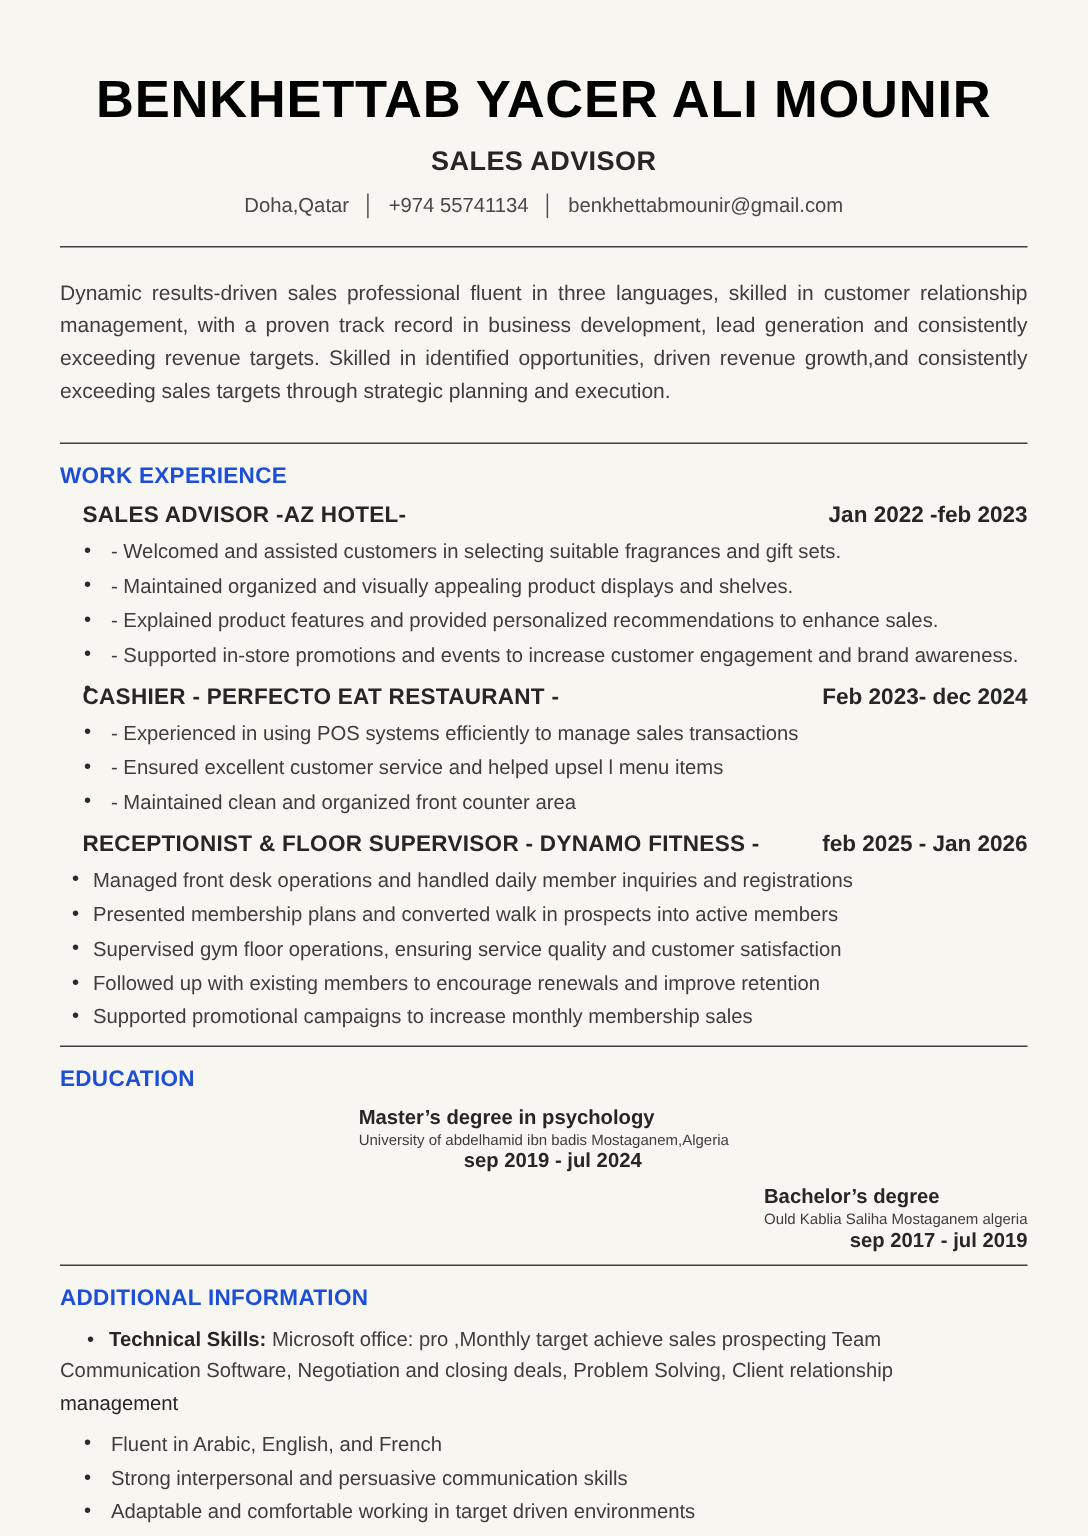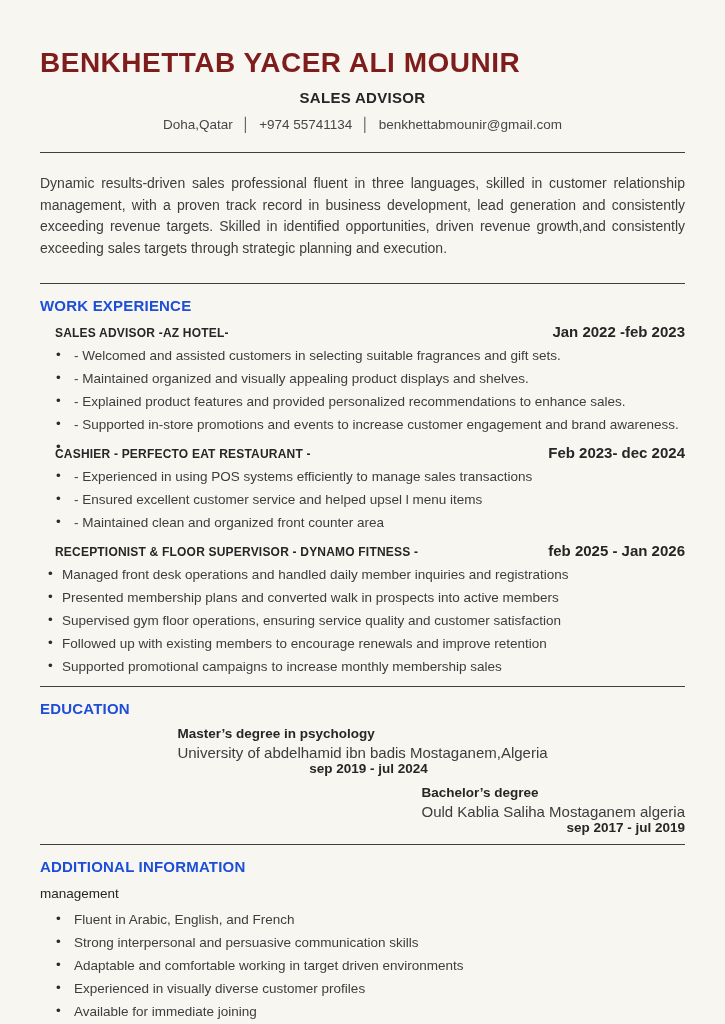--- a/index.html
+++ b/index.html
@@ -11,29 +11,30 @@
   }
   .page {
     width: 725px;
     min-height: 1024px;
     box-sizing: border-box;
     padding: 30px 40px 24px 40px;
     background: #f8f6f1;
   }
   
   .name {
-    font-size: 28px;
-    font-weight: bold;
-    color: #7f1d1d;
+    font-size: 35px;
+    font-weight: bold;
+    text-align: center;
+    color: #000000;
     letter-spacing: 0.5px;
     margin: 18px 0 10px 0;
     line-height: 1.1;
   }
   .role {
-    font-size: 15px;
+    font-size: 18px;
     font-weight: bold;
     text-align: center;
     color: #262626;
     letter-spacing: 0.3px;
     margin: 0 0 11px 0;
   }
   .contact {
     font-size: 13.5px;
     text-align: center;
     color: #474747;
@@ -64,21 +65,21 @@
   }
   
   .job { margin-bottom: 9px; }
   .job-header {
     display: flex;
     justify-content: space-between;
     align-items: baseline;
     padding-left: 15px;
   }
   .job-title {
-    font-size: 12px;
+    font-size: 15px;
     font-weight: bold;
     color: #262626;
     letter-spacing: 0.2px;
     text-align: center;
   }
   .job-dates {
     font-size: 15px;
     font-weight: bold;
     color: #262626;
     white-space: nowrap;
@@ -109,21 +110,21 @@
     margin-bottom: 9px;
     flex-direction: column;
   }
   .edu-left { min-width: 0; }
   .edu-degree {
     font-size: 13.5px;
     font-weight: bold;
     color: #262626;
     margin-bottom: 3px;
   }
-  .edu-school { font-size: 15px; color: #3d3d3d; }
+  .edu-school { font-size: 10px; color: #3d3d3d; }
   .edu-dates {
     font-size: 13.5px;
     font-weight: bold;
     color: #262626;
     white-space: nowrap;
     padding-left: 12px;
   }
   .edu-entry.center-date { align-items: center; }
   .edu-entry.bottom-date { align-items: flex-end; }
   
@@ -230,20 +231,21 @@
       </div>
       <div class="edu-dates">sep 2017 - jul 2019</div>
     </div>
   </div>
 
   <hr class="divider">
 
   <div>
     <div class="section-heading">ADDITIONAL INFORMATION</div>
 
+    <div class="skills-para"><span class="skills-label">Technical Skills:</span><span> Microsoft office: pro ,Monthly target achieve sales prospecting Team Communication Software, Negotiation and closing deals, Problem Solving, Client relationship</span></div>
     <div class="skills-mgmt">management</div>
 
     <div class="bullets">
       <div class="bullet">Fluent in Arabic, English, and French</div>
       <div class="bullet">Strong interpersonal and persuasive communication skills</div>
       <div class="bullet">Adaptable and comfortable working in target driven environments</div>
       <div class="bullet">Experienced in visually diverse customer profiles</div>
       <div class="bullet">Available for immediate joining</div>
     </div>
   </div>

